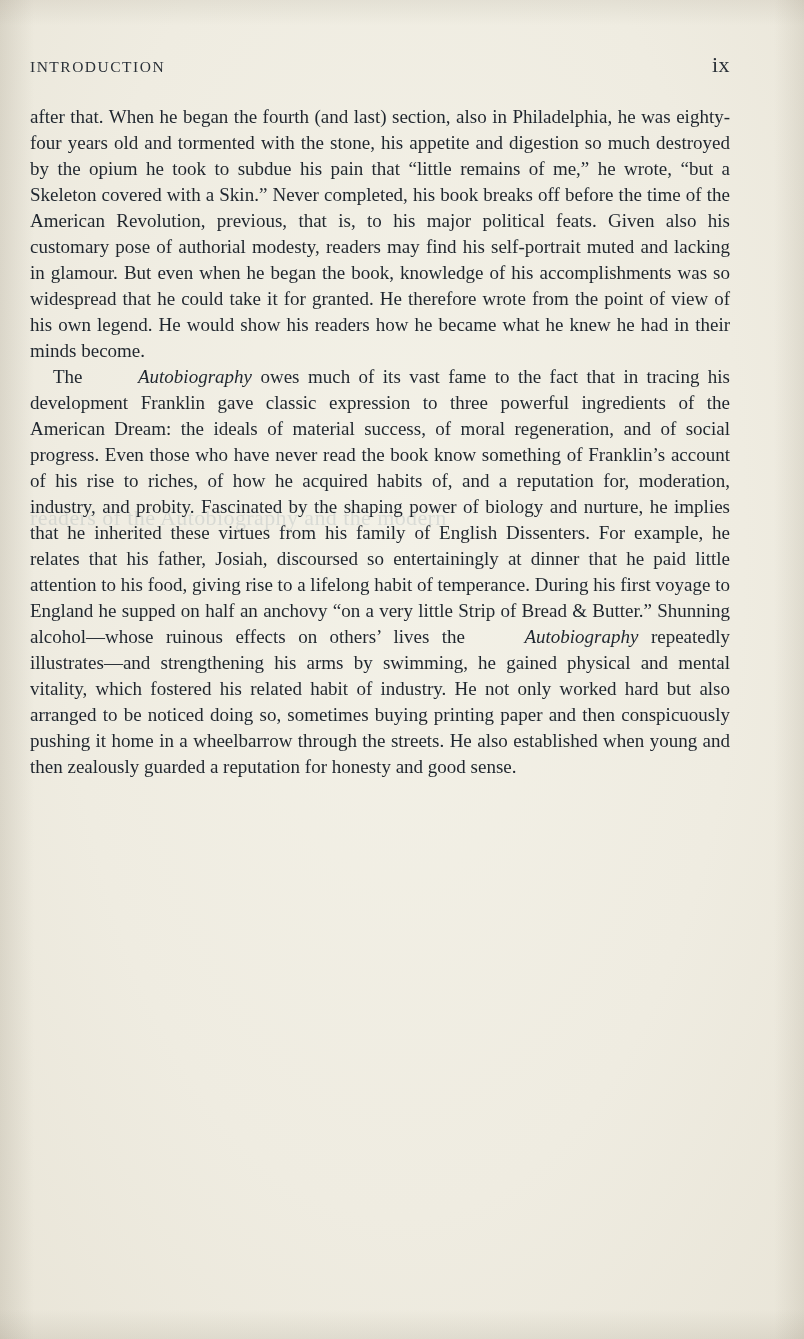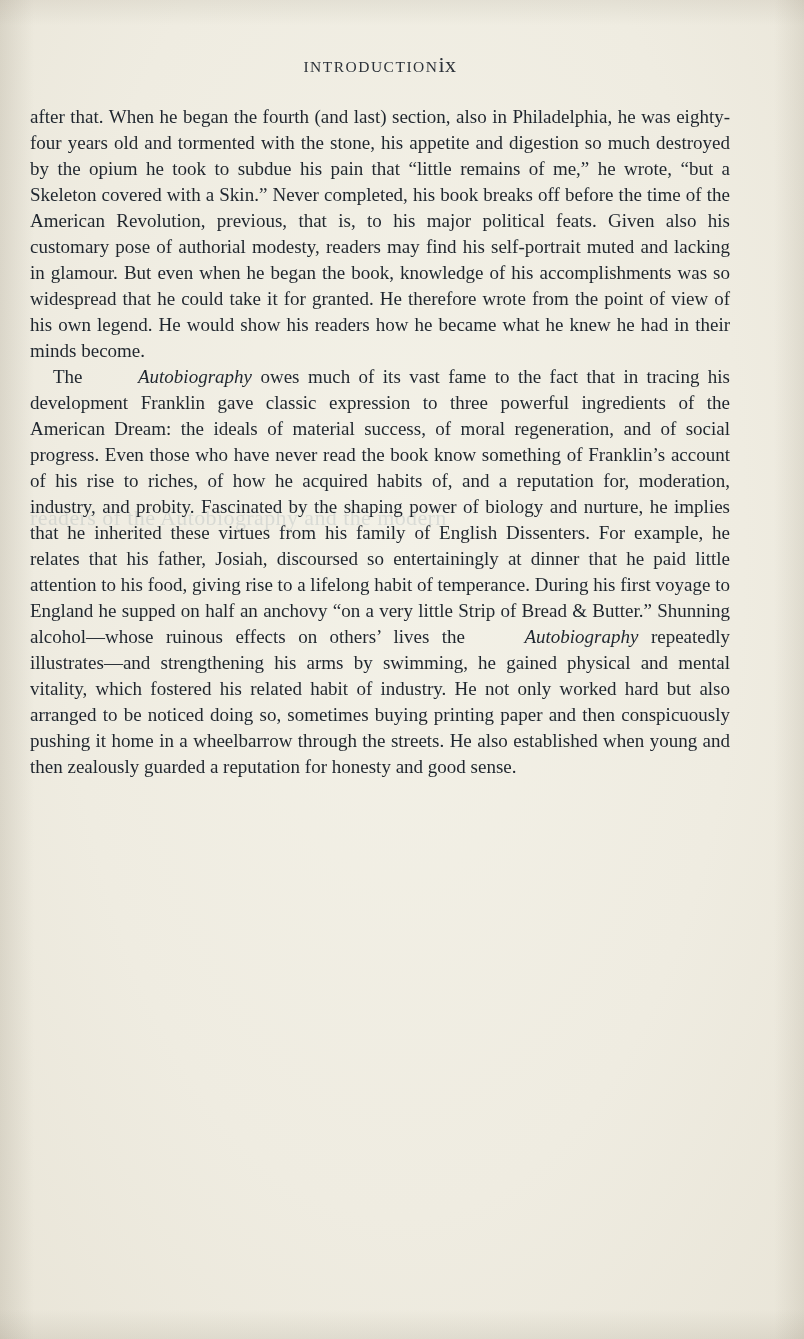--- a/index.html
+++ b/index.html
@@ -35,21 +35,21 @@
   }
   .content {
     position: absolute;
     left: 30px;
     top: 52px;
     width: 700px;
   }
   .running-head {
     display: flex;
     align-items: baseline;
-    justify-content: center;
+    justify-content: space-between;
     margin-bottom: 26px;
   }
   .running-head .head-title {
     font-size: 15.5px;
     letter-spacing: 1.5px;
     color: #2b3138;
     font-variant: small-caps;
     text-transform: uppercase;
   }
   .running-head .folio {

